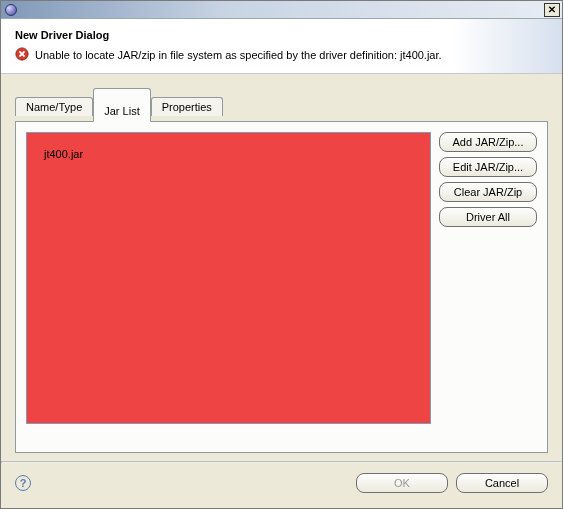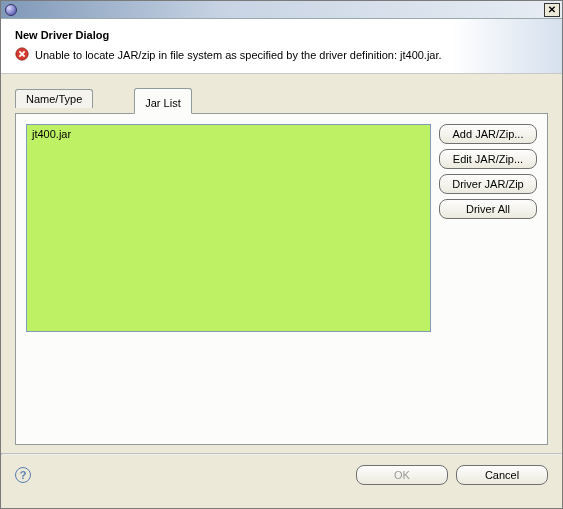--- a/index.html
+++ b/index.html
@@ -62,64 +62,64 @@
   }
   .err-icon {
     width: 14px; height: 14px;
     flex-shrink:0;
   }
   .content {
     padding: 14px 14px 8px 14px;
   }
   .tabs {
     display: flex;
-    align-items: flex-start;
+    align-items: center;
     position: relative;
     z-index: 2;
   }
   .tab {
     border: 1px solid #919b9c;
     border-bottom: none;
     padding: 3px 10px;
     background: #f4f3ee;
     margin-right: 0px;
     border-radius: 3px 3px 0 0;
     cursor: pointer;
     position: relative;
     top: 1px;
   }
   .tab.active {
     background: #fcfcfa;
     border-bottom: 1px solid #fcfcfa;
     top: 0;
-    padding-top:8px; padding-bottom:4px;margin-left:41px;
+    padding-top:16px; padding-bottom:4px;
   }
   .tab-panel {
     border: 1px solid #919b9c;
     background: #fcfcfa;
     margin-top: -1px;
     padding: 10px;
     height: 332px;
     position: relative;
     z-index: 1;
   }
   .panel-label {
     margin-bottom: 3px;
   }
   .panel-row {
     display: flex;
     gap: 8px;
     align-items: flex-start;
   }
   .listbox {
     flex: 1;
-    height: 208px;
-    background: #bef264;
+    height: 292px;
+    background: #ef4444;
     border: 1px solid #7f9db9;
-    padding: 2px;
+    padding: 14px;
     overflow: auto;
   }
   .list-item {
     padding: 1px 3px;
   }
   .side-buttons {
     display: flex;
     flex-direction: column;
     gap: 5px;
     width: 98px;
@@ -178,30 +178,31 @@
       <line x1="11" y1="5" x2="5" y2="11" stroke="#fff" stroke-width="2"></line>
     </svg>
     <span>Unable to locate JAR/zip in file system as specified by the driver definition: jt400.jar.</span>
   </div>
 </div>
 
 <div class="content">
   <div class="tabs">
     <div class="tab"><span>Name/Type</span></div>
     <div class="tab active"><span>Jar List</span></div>
+    <div class="tab"><span>Properties</span></div>
   </div>
   <div class="tab-panel">
     <div class="panel-row">
       <div class="listbox">
         <div class="list-item"><span>jt400.jar</span></div>
       </div>
       <div class="side-buttons">
         <button class="btn">Add JAR/Zip...</button>
         <button class="btn">Edit JAR/Zip...</button>
-        <button class="btn">Driver JAR/Zip</button>
+        <button class="btn">Clear JAR/Zip</button>
         <button class="btn">Driver All</button>
       </div>
     </div>
   </div>
 </div>
 
 <hr class="footer-sep">
 
 <div class="footer">
   <div class="help-icon">

